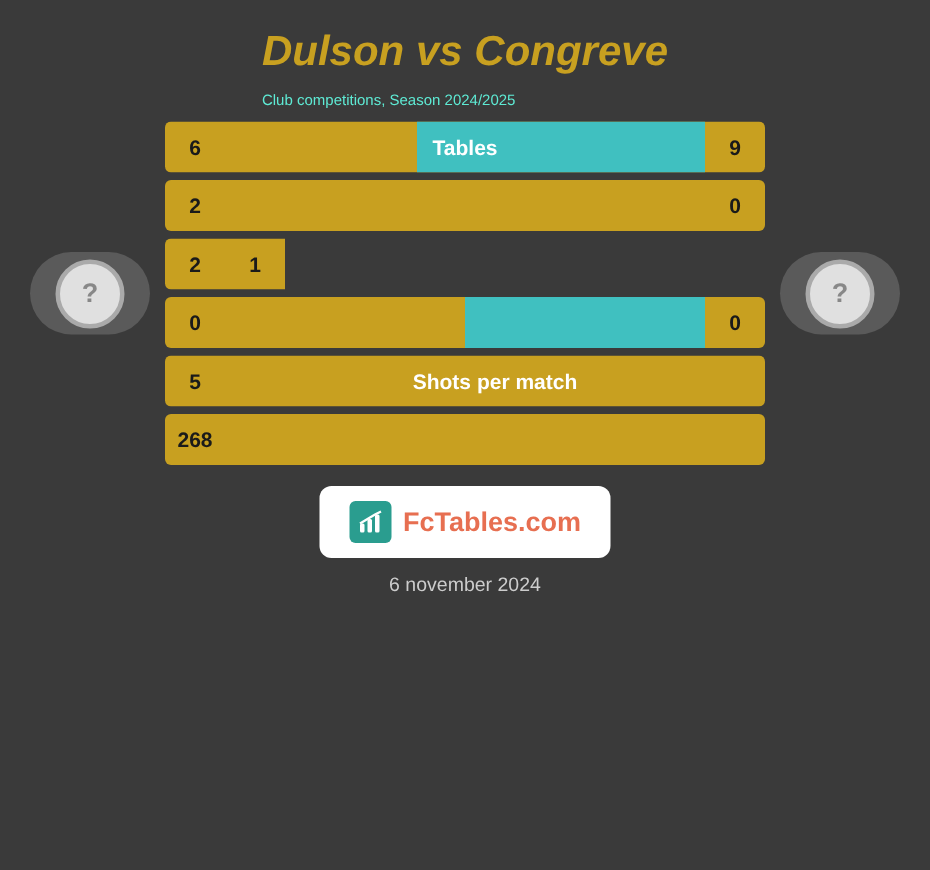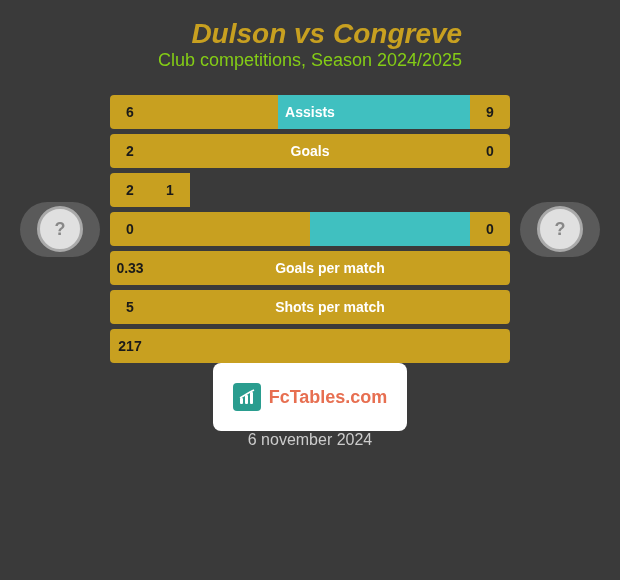--- a/index.html
+++ b/index.html
@@ -8,35 +8,35 @@
       height: 580px;
       background: #3a3a3a;
       font-family: Arial, sans-serif;
       display: flex;
       flex-direction: column;
       align-items: center;
       overflow: hidden;
     }
 
     .header {
-      text-align: right;
-      padding: 18px 10px 24px;
+      text-align: left;
+      padding: 18px 10px 8px;
     }
 
     .header h1 {
       color: #c8a020;
       font-size: 28px;
       font-weight: bold;
       font-style: italic;
     }
 
     .header p {
-      color: #84cc16;
-      font-size: 18px;
-      margin-top: 0;
+      color: #5eead4;
+      font-size: 10px;
+      margin-top: 12px;
     }
 
     .main-content {
       display: flex;
       align-items: center;
       width: 100%;
       padding: 0 10px;
       gap: 0;
     }
 
@@ -153,21 +153,22 @@
     
     .stat-row.single .stat-bar-bg {
       width: 100%;
       background: #c8a020;
       opacity: 1;
     }
 
     .logo-area {
       background: white;
       border-radius: 8px;
-      padding: 20px 20px;
+      padding: 10px 20px;
+      margin-top: 14px;
       display: flex;
       align-items: center;
       gap: 8px;
     }
 
     .logo-icon {
       width: 28px;
       height: 28px;
       background: #2a9d8f;
       border-radius: 4px;
@@ -181,21 +182,22 @@
       font-weight: bold;
       color: #2a9d8f;
     }
 
     .logo-text span {
       color: #e76f51;
     }
 
     .date-text {
       color: #cccccc;
-      font-size: 16px;
+      font-size: 13px;
+      margin-top: 10px;
       text-align: center;
     }
 
     .content-wrap {
       display: flex;
       flex-direction: column;
       align-items: center;
       width: 100%;
     }
   </style>
@@ -214,60 +216,52 @@
         <div class="avatar-inner">?</div>
       </div>
     </div>
 
     <div class="stats-container" id="stats-container">
     <div class="stat-row">
           <div class="stat-left-val">6</div>
           <div class="stat-bar-area">
             <div class="stat-bar-bg" style="width: 100%; background: rgb(200, 160, 32); opacity: 1;"></div>
             <div class="stat-bar-fill" style="left: 40%; width: 60%; background: rgb(64, 192, 192);"></div>
-            <div class="stat-label">Assists</div>
+            <div class="stat-label">Tables</div>
           </div>
           <div class="stat-right-val">9</div>
         </div>
         <div class="stat-row">
           <div class="stat-left-val">2</div>
           <div class="stat-bar-area">
             <div class="stat-bar-bg" style="width: 100%; background: rgb(200, 160, 32); opacity: 1;"></div>
-            <div class="stat-label">Goals</div>
           </div>
           <div class="stat-right-val">0</div>
         </div>
         <div class="stat-row">
           <div class="stat-left-val">2</div>
           <div class="stat-right-val">1</div>
         </div>
         <div class="stat-row">
           <div class="stat-left-val">0</div>
           <div class="stat-bar-area">
             <div class="stat-bar-bg" style="width: 100%; background: rgb(200, 160, 32); opacity: 1;"></div>
             <div class="stat-bar-fill" style="left: 50%; width: 50%; background: rgb(64, 192, 192);"></div>
           </div>
           <div class="stat-right-val">0</div>
         </div>
         <div class="stat-row single">
-          <div class="stat-left-val">0.33</div>
-          <div class="stat-bar-area">
-            <div class="stat-bar-bg" style="width: 100%; background: rgb(200, 160, 32); opacity: 1;"></div>
-            <div class="stat-label">Goals per match</div>
+          <div class="stat-left-val">5</div>
+          <div class="stat-bar-area">
+            <div class="stat-bar-bg" style="width: 100%; background: rgb(200, 160, 32); opacity: 1;"></div>
+            <div class="stat-label">Shots per match</div>
           </div>
         </div>
         <div class="stat-row single">
-          <div class="stat-left-val">5</div>
-          <div class="stat-bar-area">
-            <div class="stat-bar-bg" style="width: 100%; background: rgb(200, 160, 32); opacity: 1;"></div>
-            <div class="stat-label">Shots per match</div>
-          </div>
-        </div>
-        <div class="stat-row single">
-          <div class="stat-left-val">217</div>
+          <div class="stat-left-val">268</div>
           <div class="stat-bar-area">
             <div class="stat-bar-bg" style="width: 100%; background: rgb(200, 160, 32); opacity: 1;"></div>
           </div>
         </div>
       </div>
 
     <div class="avatar-right">
       <div class="avatar-shape">
         <div class="avatar-inner">?</div>
       </div>

